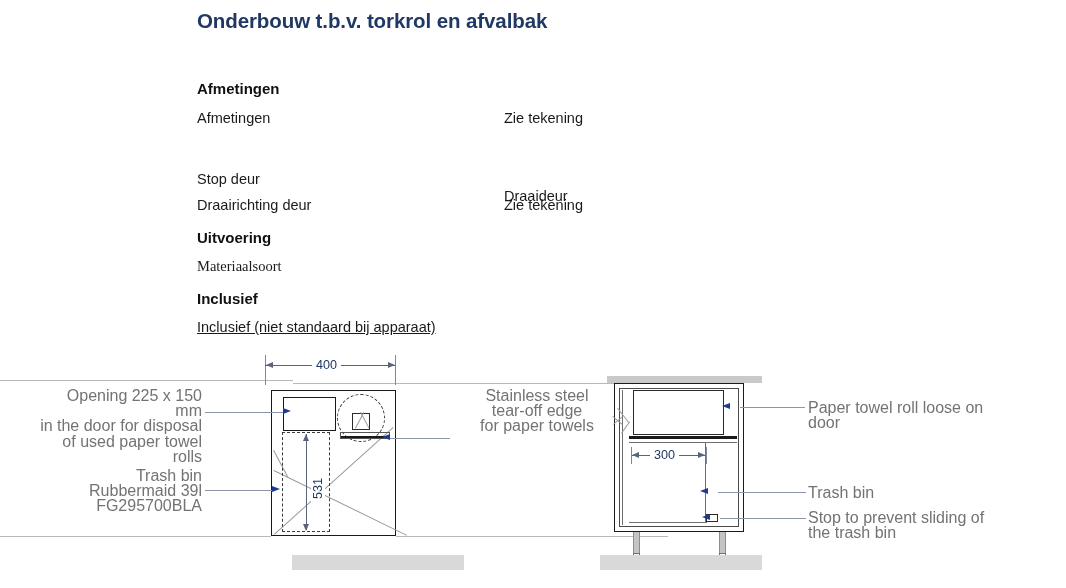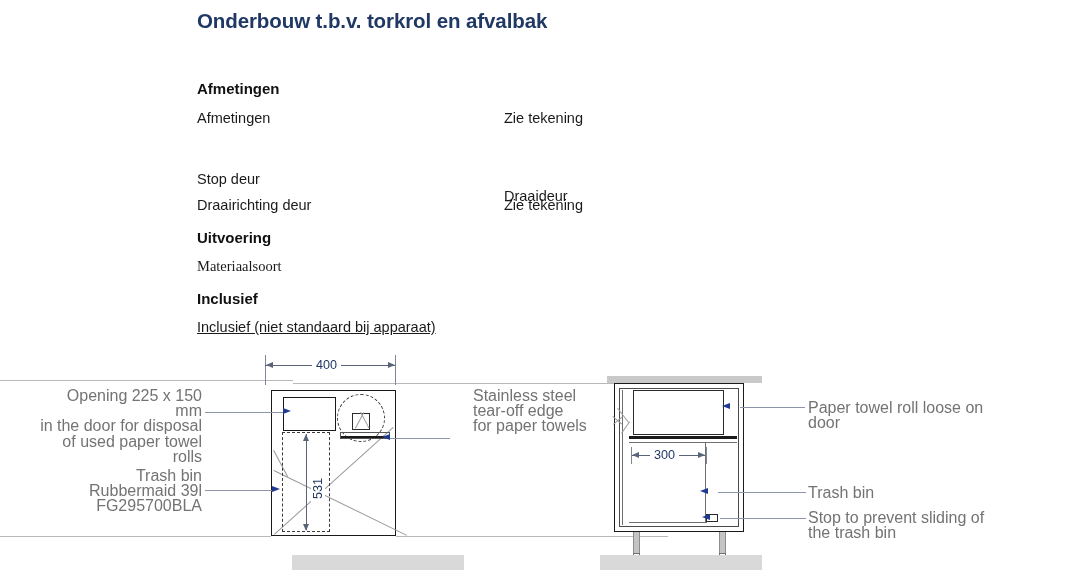--- a/index.html
+++ b/index.html
@@ -165,21 +165,21 @@
 of used paper towel rolls</div>
       <div class="leader" style="left:205px; top:62px; width:78px;"></div>
       <div class="arrow-nav arrow-right" style="left:283px; top:58px;"></div>
 
       <div class="note right-al" style="left:70px; top:118px; width:132px;">Trash bin
 Rubbermaid 39l
 FG295700BLA</div>
       <div class="leader" style="left:205px; top:140px; width:68px;"></div>
       <div class="arrow-nav arrow-right" style="left:272px; top:136px;"></div>
 
-      <div class="note" style="left:473px; top:38px; width:160px;">Stainless steel
+      <div class="note" style="left:457px; top:38px; width:160px;text-align:center;">Stainless steel
 tear-off edge
 for paper towels</div>
       <div class="leader" style="left:390px; top:88px; width:60px;"></div>
       <div class="arrow-nav arrow-left" style="left:382px; top:84px;"></div>
     </div>
 
     <div>
 
       <div class="floor-bar" style="left:607px; top:26px; width:155px; height:7px; background:#c9c9c9;"></div>
 

